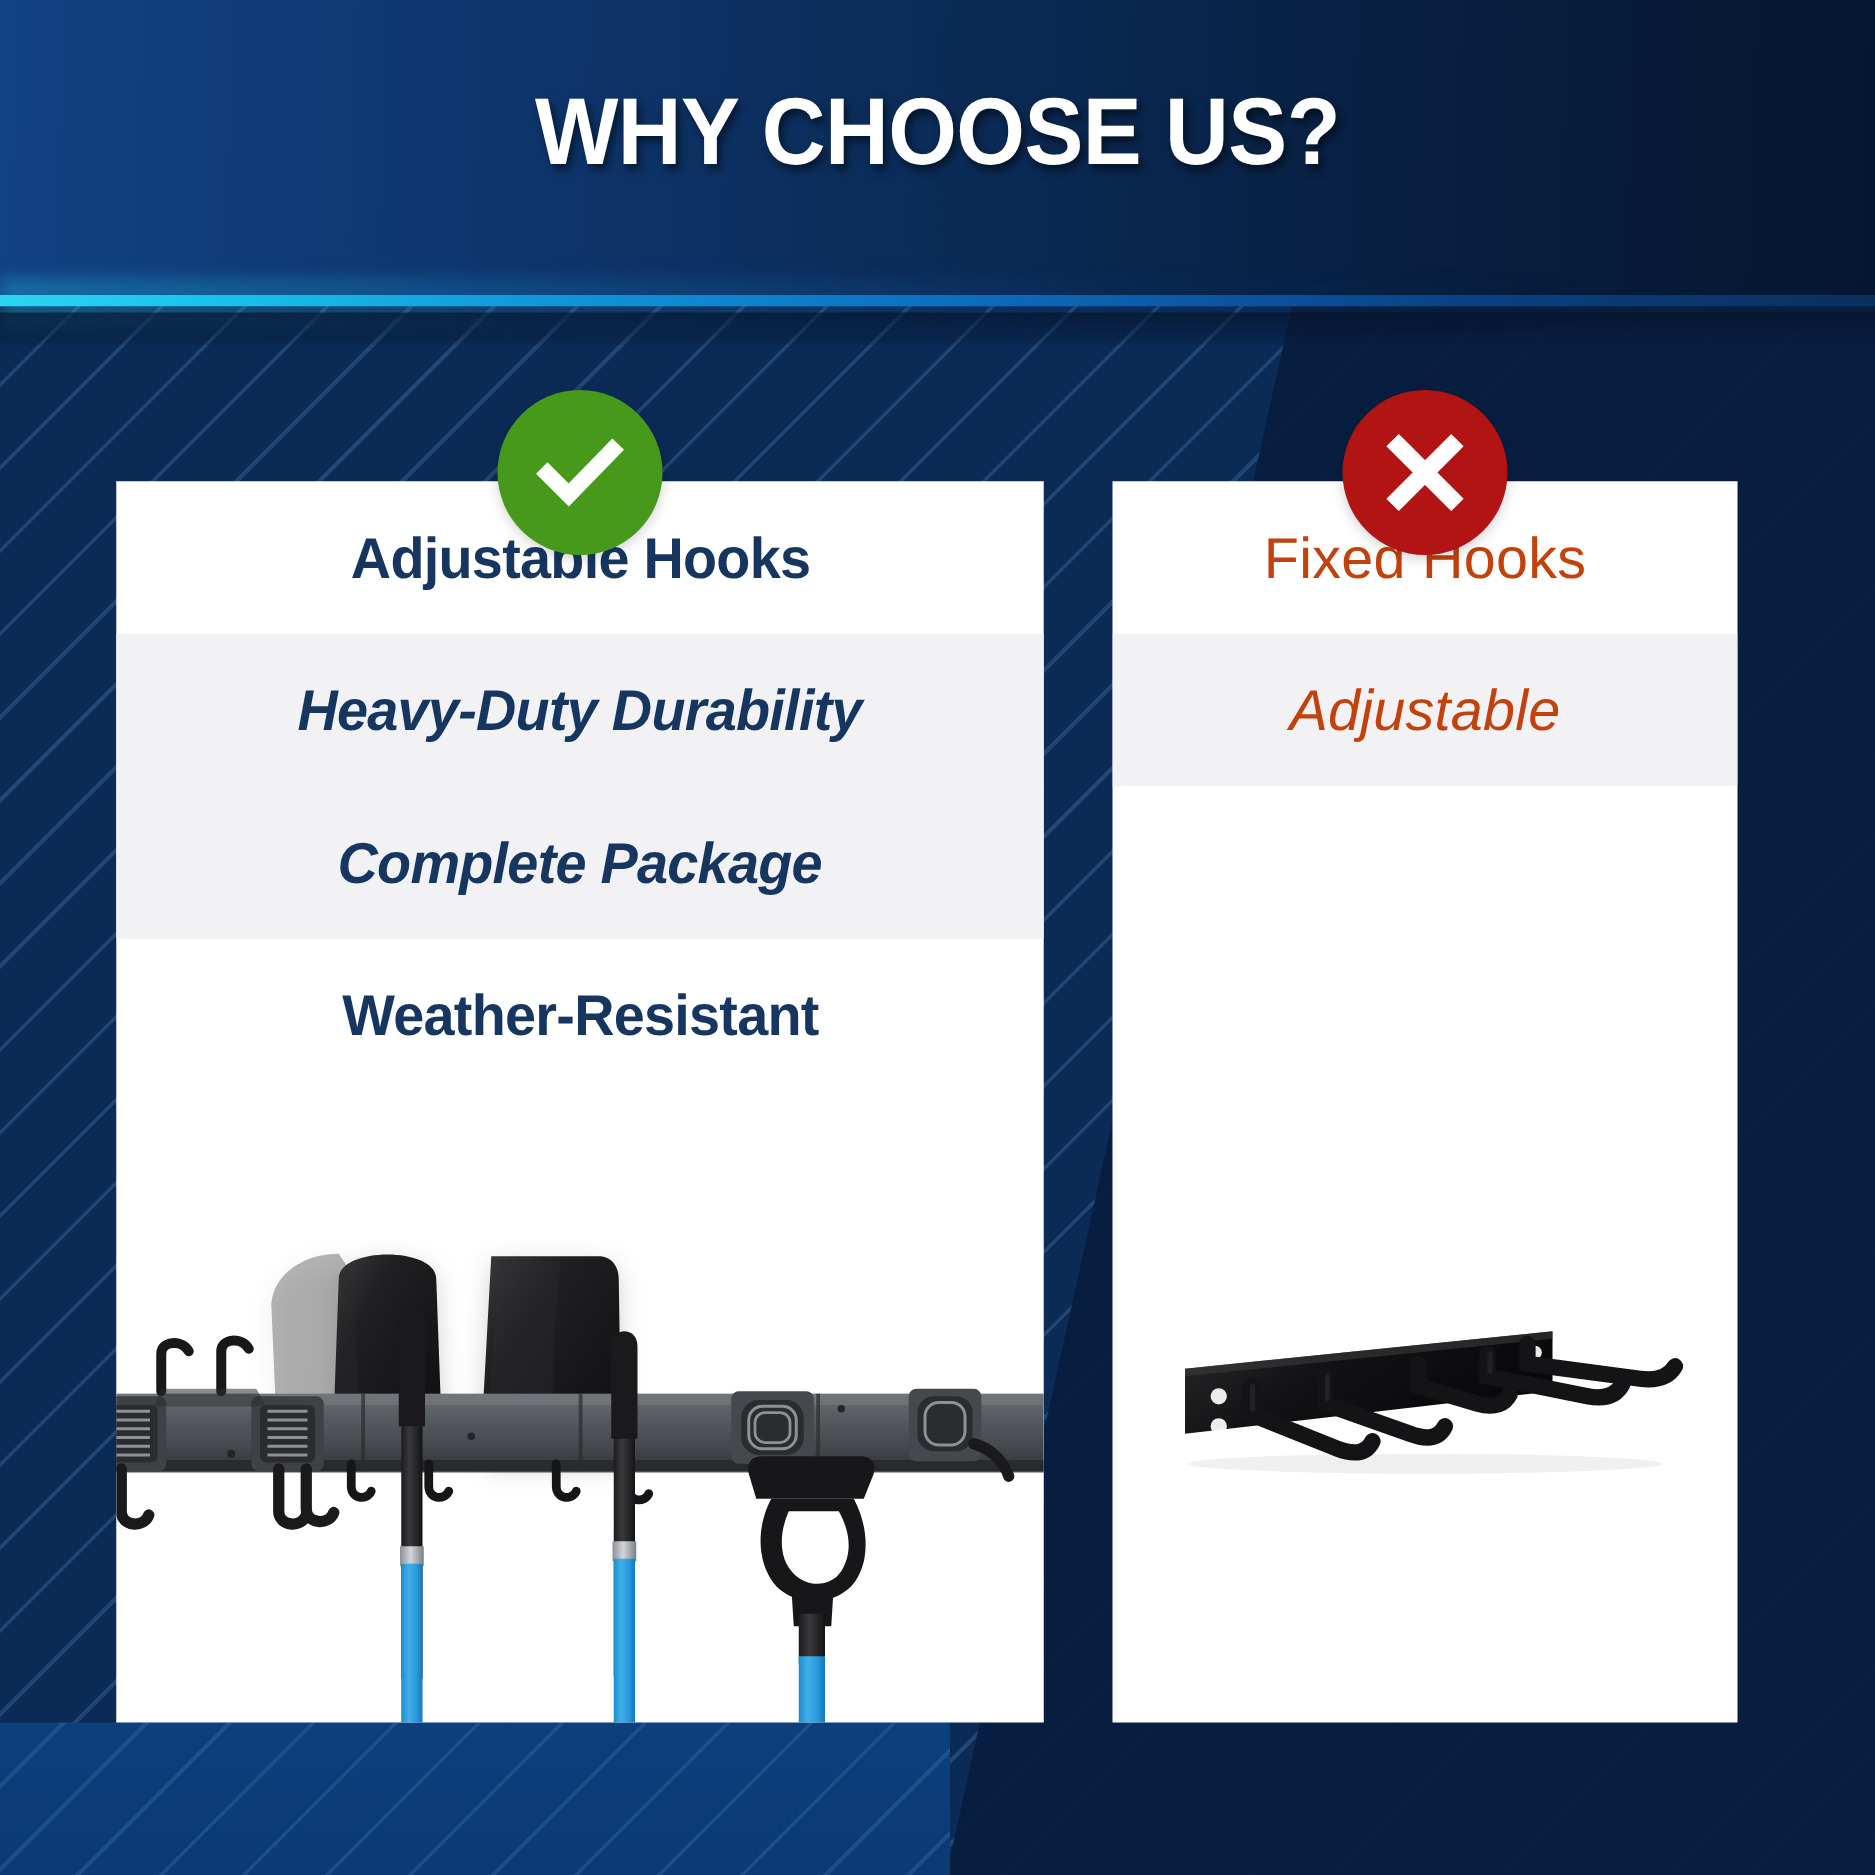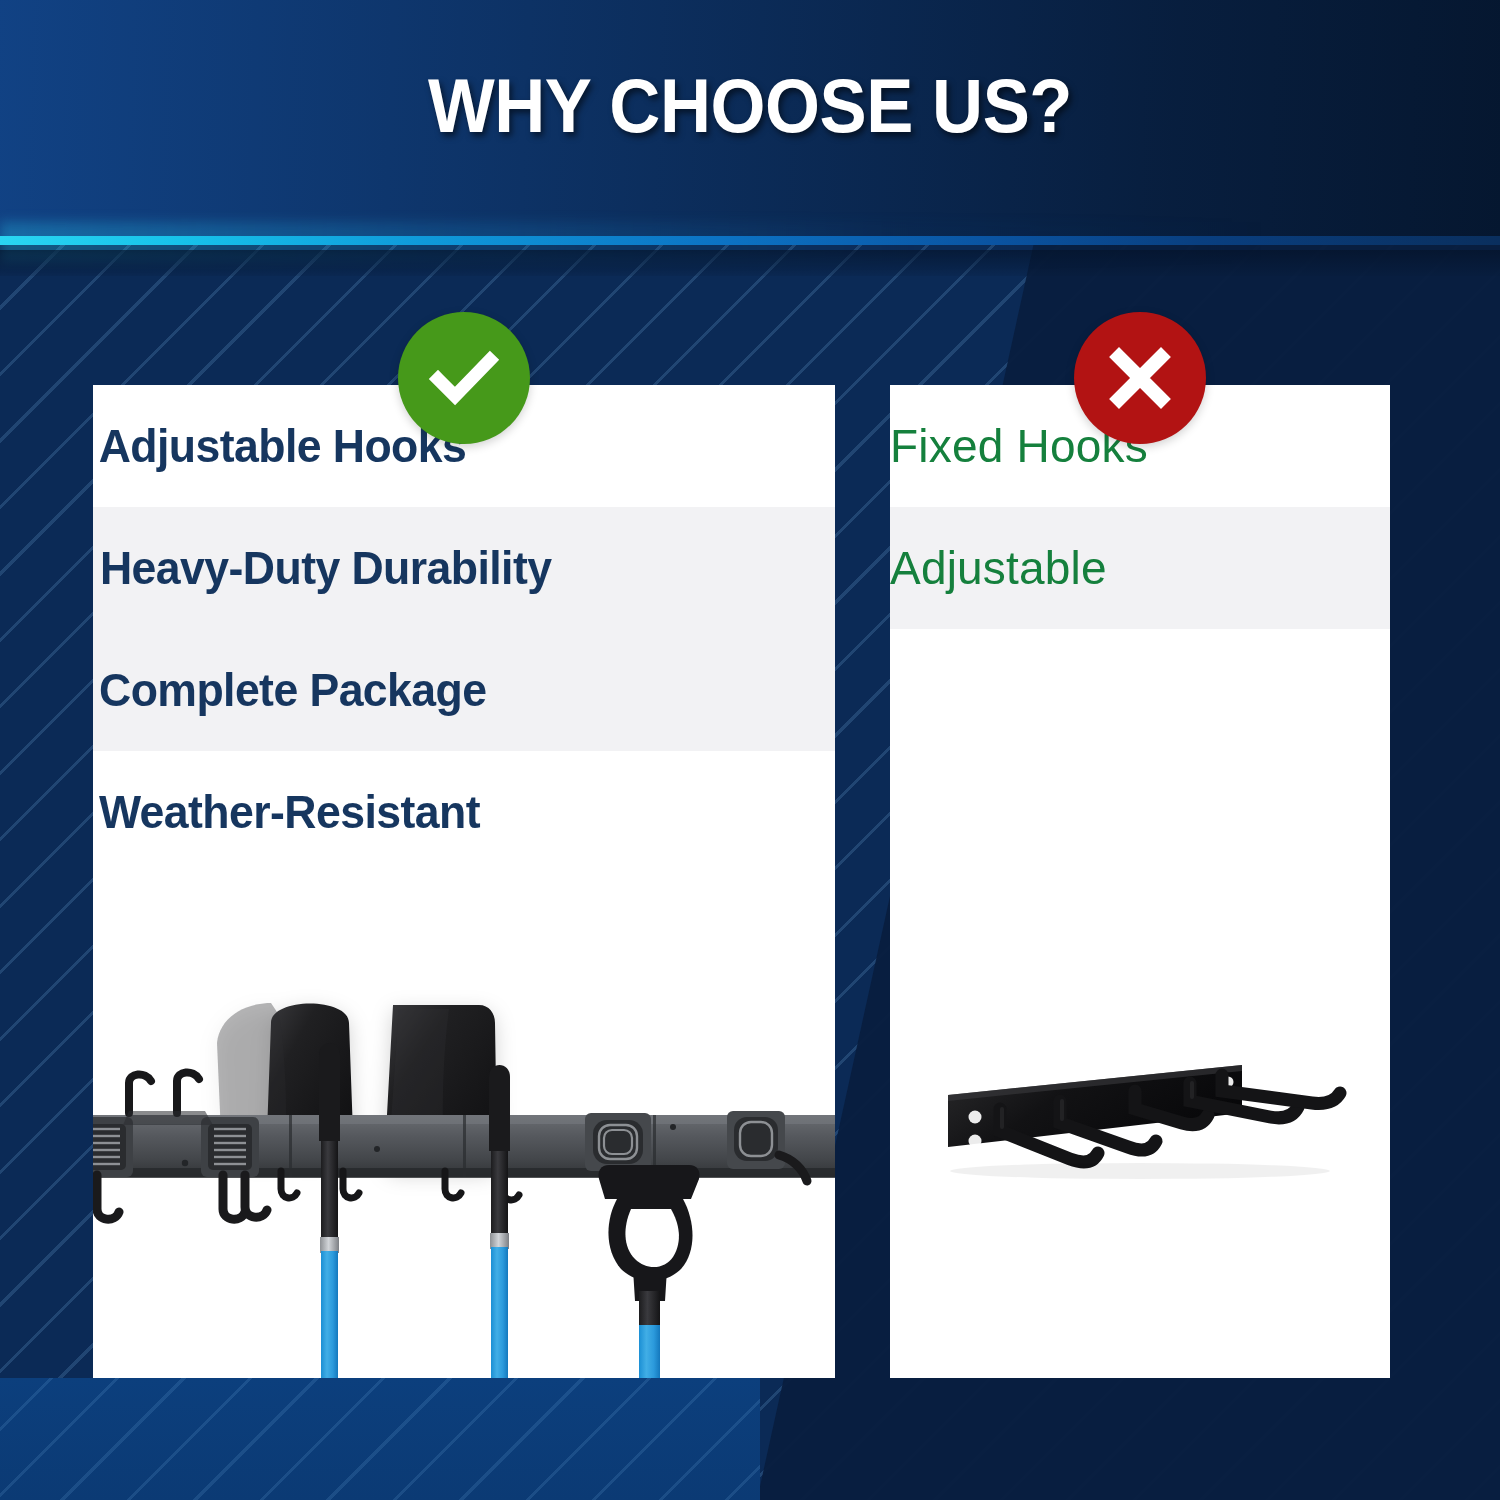--- a/index.html
+++ b/index.html
@@ -118,32 +118,32 @@
   .card {
     position:absolute;
     background:#ffffff;
     overflow:hidden;
   }
   .card-left  { left:93px;  top:385px; width:742px; height:993px; }
   .card-right { left:890px; top:385px; width:500px; height:993px; }
 
   .rows { position:absolute; left:0; top:0; width:100%; }
   .row {
-    display:flex; align-items:center; 
+    display:flex; align-items:center; justify-content:center;
     height:122px;
   }
-  .row.alt { background:#f2f2f4; }
+  .row.alt { background:#f2f2f4;font-style:italic; }
 
   .row-text-pro {
     font-size:46px; font-weight:700; color:#16365f;
     letter-spacing:-0.6px; white-space:nowrap;
     transform:scaleX(0.97);
   }
   .row-text-con {
-    font-size:46px; font-weight:400; color:#15803d;
+    font-size:46px; font-weight:400; color:#c2410c;
     letter-spacing:0.2px; white-space:nowrap;
   }
 
   
   .badge {
     position:absolute; width:132px; height:132px; border-radius:50%;
     display:flex; align-items:center; justify-content:center;
     box-shadow:0 3px 10px rgba(0,0,0,.18);
   }
   .badge-check { left:398px; top:312px; background:#46991a; }

